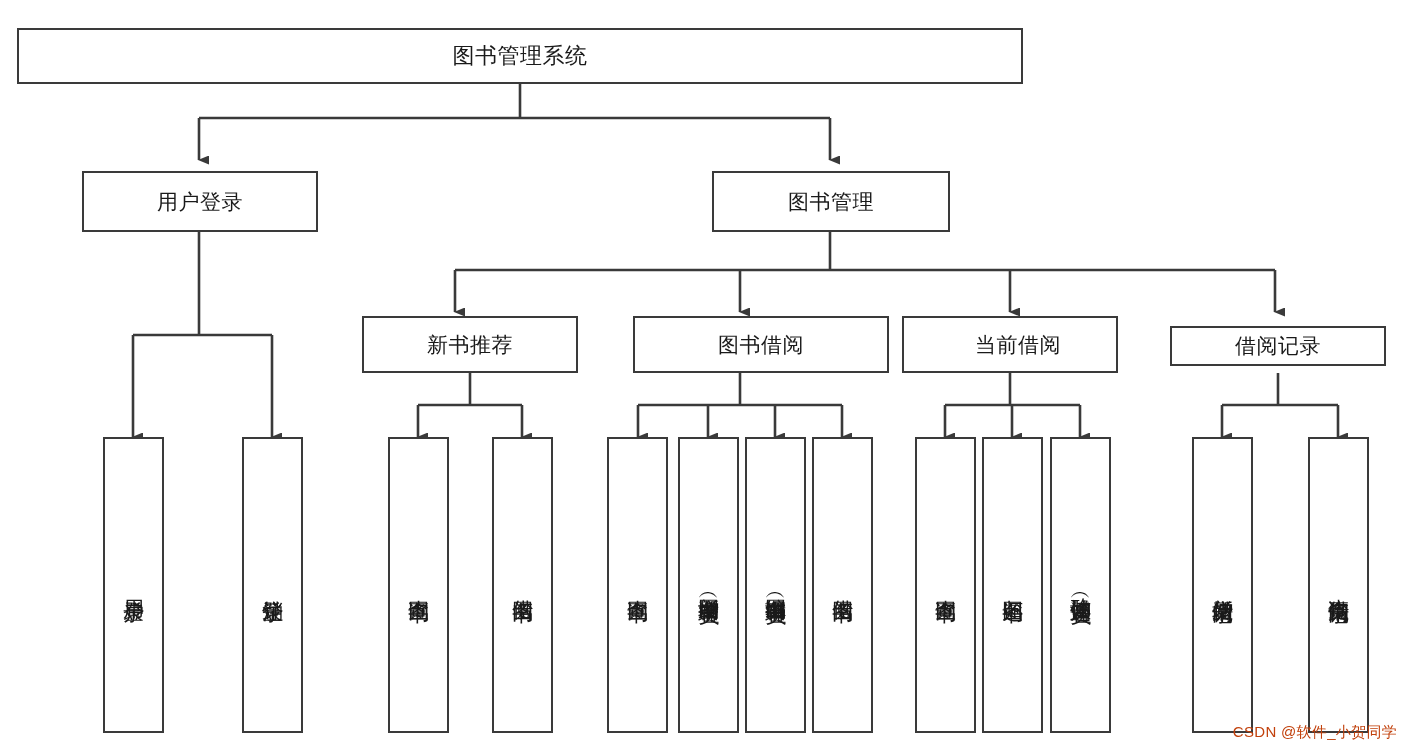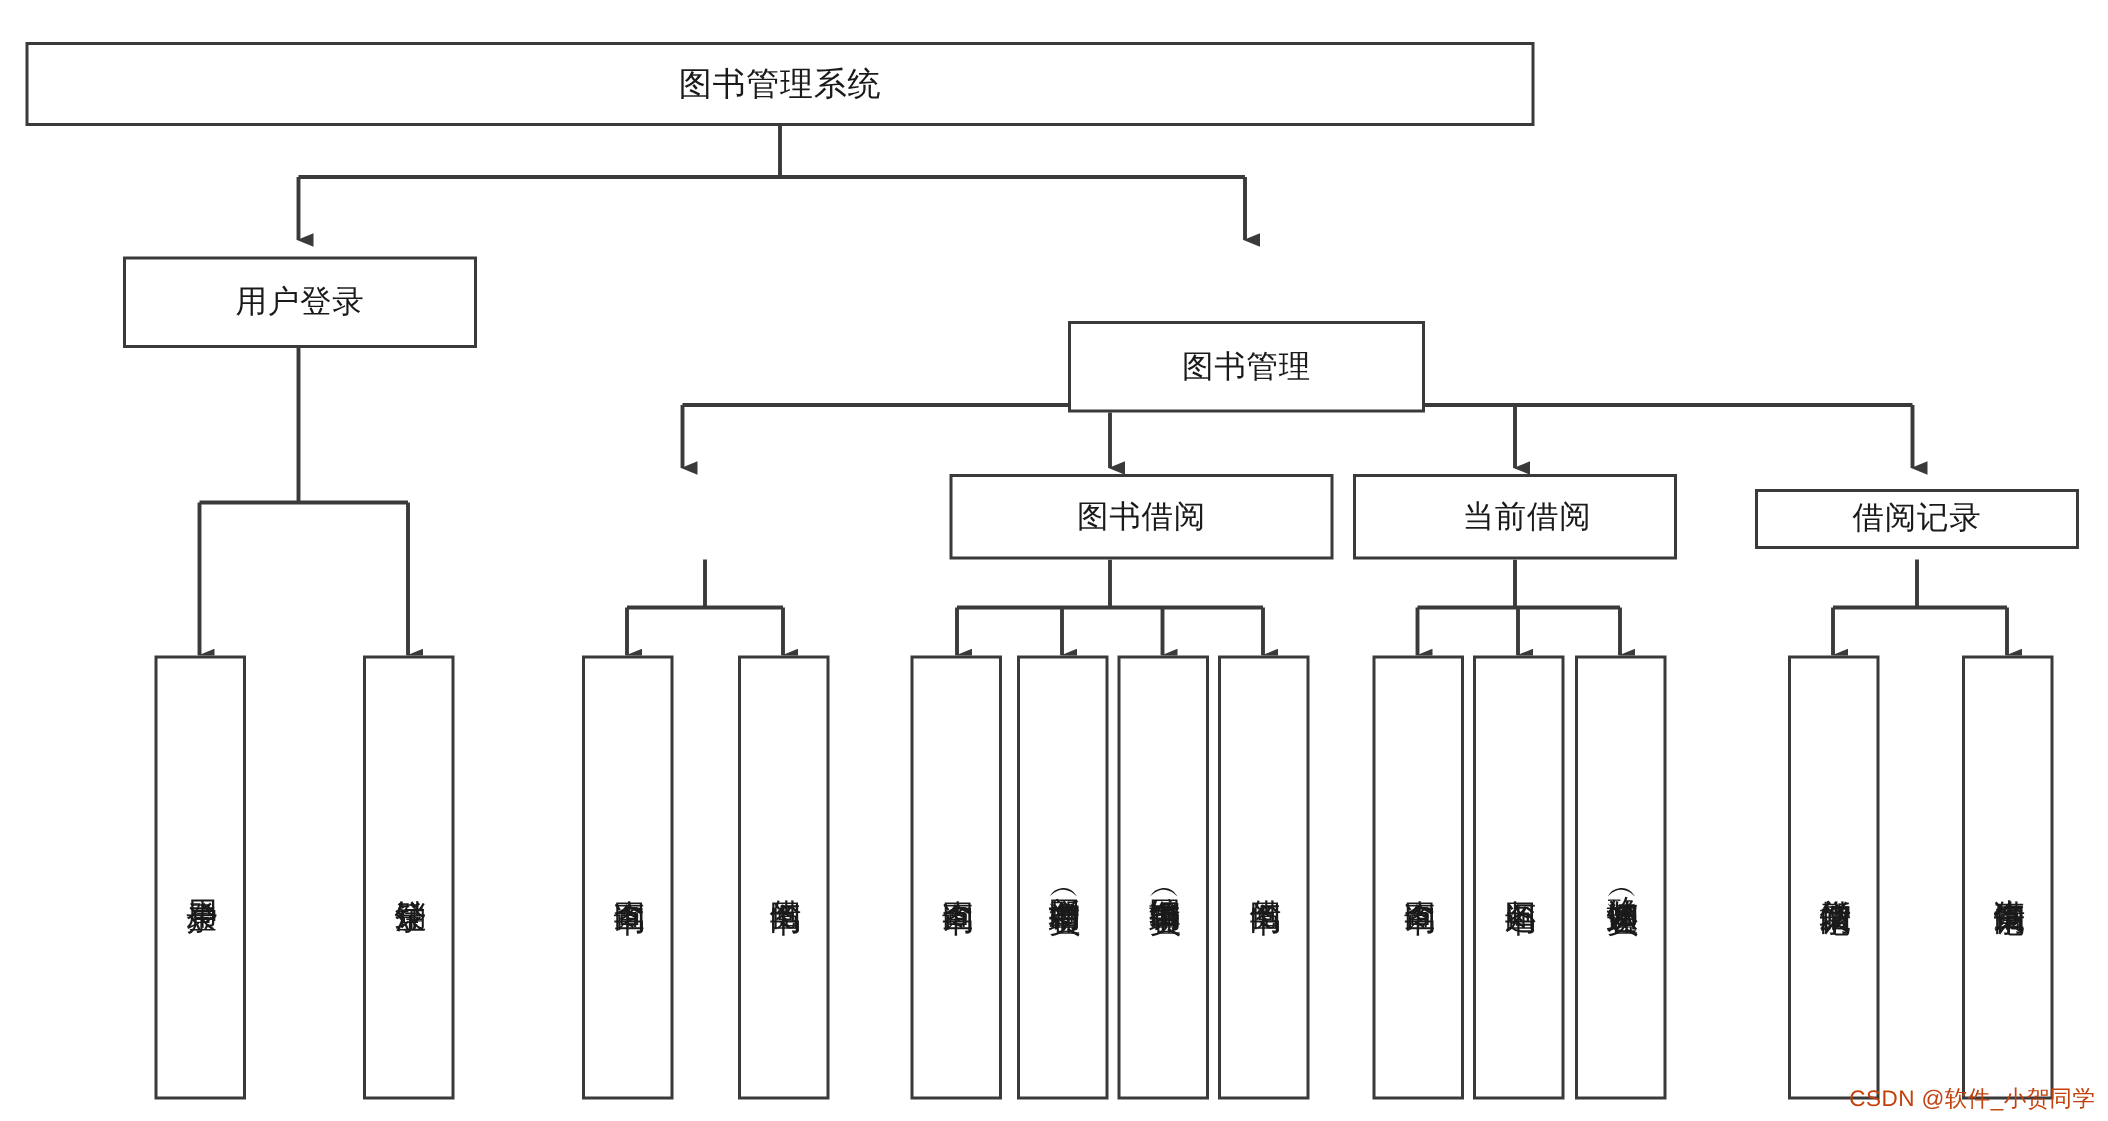--- a/index.html
+++ b/index.html
@@ -125,24 +125,27 @@
   </svg>
 
   <div class="node-box" style="left:17px; top:12px; width:1006px; height:56px;margin-top:16px;">
     <span class="node-label-h root-label">图书管理系统</span>
   </div>
 
   <div class="node-box" style="left:82px; top:171px; width:236px; height:61px;">
     <span class="node-label-h">用户登录</span>
   </div>
 
-  <div class="node-box" style="left:712px; top:171px; width:238px; height:61px;margin-top:43px;">
+  <div class="node-box" style="left:712px; top:171px; width:238px; height:61px;">
     <span class="node-label-h">图书管理</span>
   </div>
 
+  <div class="node-box" style="left:362px; top:316px; width:216px; height:57px;">
+    <span class="node-label-h">新书推荐</span>
+  </div>
 
   <div class="node-box" style="left:633px; top:316px; width:256px; height:57px;">
     <span class="node-label-h">图书借阅</span>
   </div>
 
   <div class="node-box" style="left:902px; top:316px; width:216px; height:57px;padding-left:16px;">
     <span class="node-label-h">当前借阅</span>
   </div>
 
   <div class="node-box" style="left:1170px; top:326px; width:216px; height:40px;">

